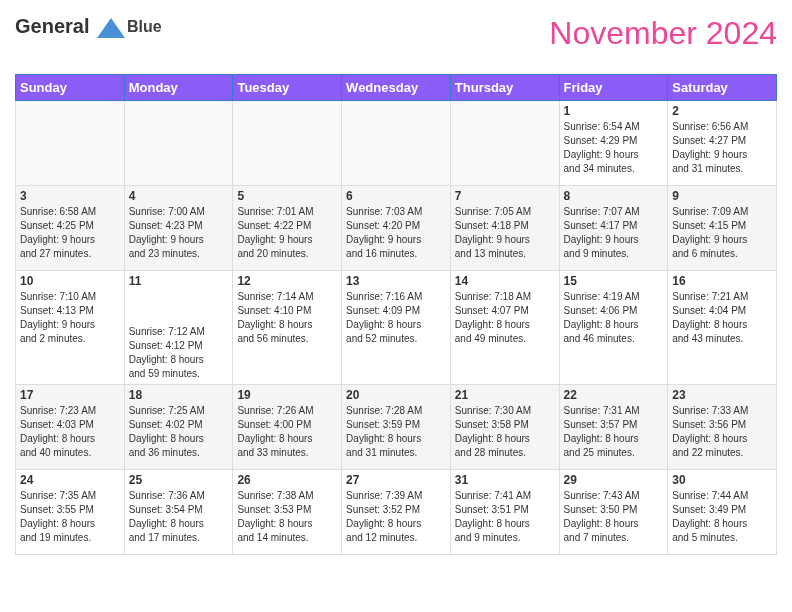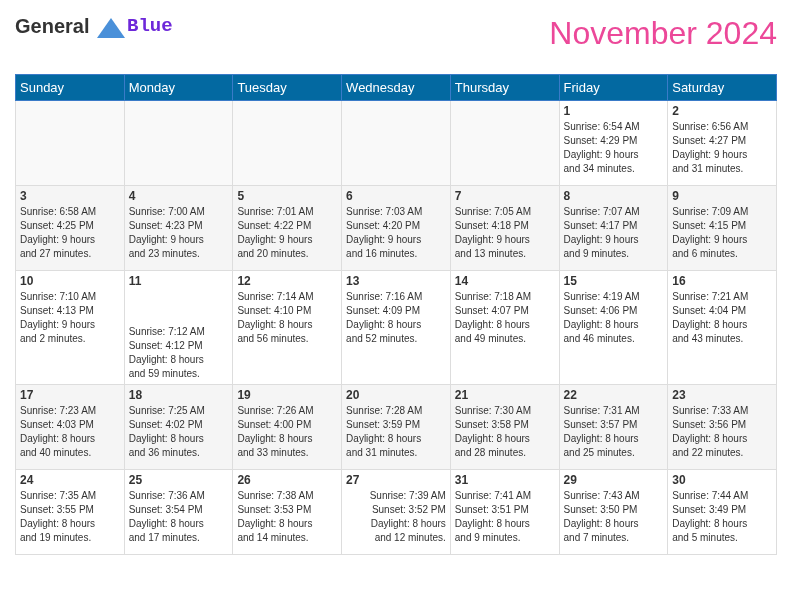--- a/index.html
+++ b/index.html
@@ -35,24 +35,24 @@
     .location {
       font-size: 16px;
       color: #555;
     }
     .calendar {
       width: 100%;
       border-collapse: collapse;
       table-layout: fixed;
     }
     .calendar th {
-      background: #0369a1;
+      background: #8b5cf6;
       color: white;
       font-size: 13px;
-      font-weight: normal;
+      font-weight: bold;
       padding: 5px 4px;
       text-align: left;
       border: 1px solid #3a7bc8;
     }
     .calendar td {
       border: 1px solid #ddd;
       vertical-align: top;
       padding: 3px 4px;
       font-size: 10px;
       color: #333;
@@ -84,21 +84,21 @@
   <div class="header">
     <div class="logo">
       <div>
         <div style="display:flex;align-items:center;">
           <div style="font-size:20px;font-weight:bold;color:#1a1a2e;line-height:1.1;">
             <span style="color:#333;">General</span>
             <svg width="28" height="20" viewBox="0 0 28 20" style="vertical-align:middle;margin-left:2px;">
               <polygon points="0,20 14,0 28,20" fill="#4a90d9"></polygon>
             </svg>
           </div>
-          <div style="font-size:19px;font-weight:bold;color:#6d28d9;margin-left:2px;line-height:1.1;font-family:Liberation Mono, monospace;">
+          <div style="font-size:16px;font-weight:bold;color:#404040;margin-left:2px;line-height:1.1;">
             <span>Blue</span>
           </div>
         </div>
       </div>
     </div>
     <div class="title-section">
       <div class="month-title">November 2024</div>
     </div>
   </div>
 
@@ -307,21 +307,21 @@
           </td>
           <td>
             <span class="day-number">26</span>
             <div class="day-info" style="white-space: pre-line;">Sunrise: 7:38 AM
 Sunset: 3:53 PM
 Daylight: 8 hours
 and 14 minutes.</div>
           </td>
           <td>
             <span class="day-number">27</span>
-            <div class="day-info" style="white-space: pre-line; text-align: right;">Sunrise: 7:39 AM
+            <div class="day-info" style="white-space: pre-line;">Sunrise: 7:39 AM
 Sunset: 3:52 PM
 Daylight: 8 hours
 and 12 minutes.</div>
           </td>
           <td>
             <span class="day-number">31</span>
             <div class="day-info" style="white-space: pre-line;">Sunrise: 7:41 AM
 Sunset: 3:51 PM
 Daylight: 8 hours
 and 9 minutes.</div>

